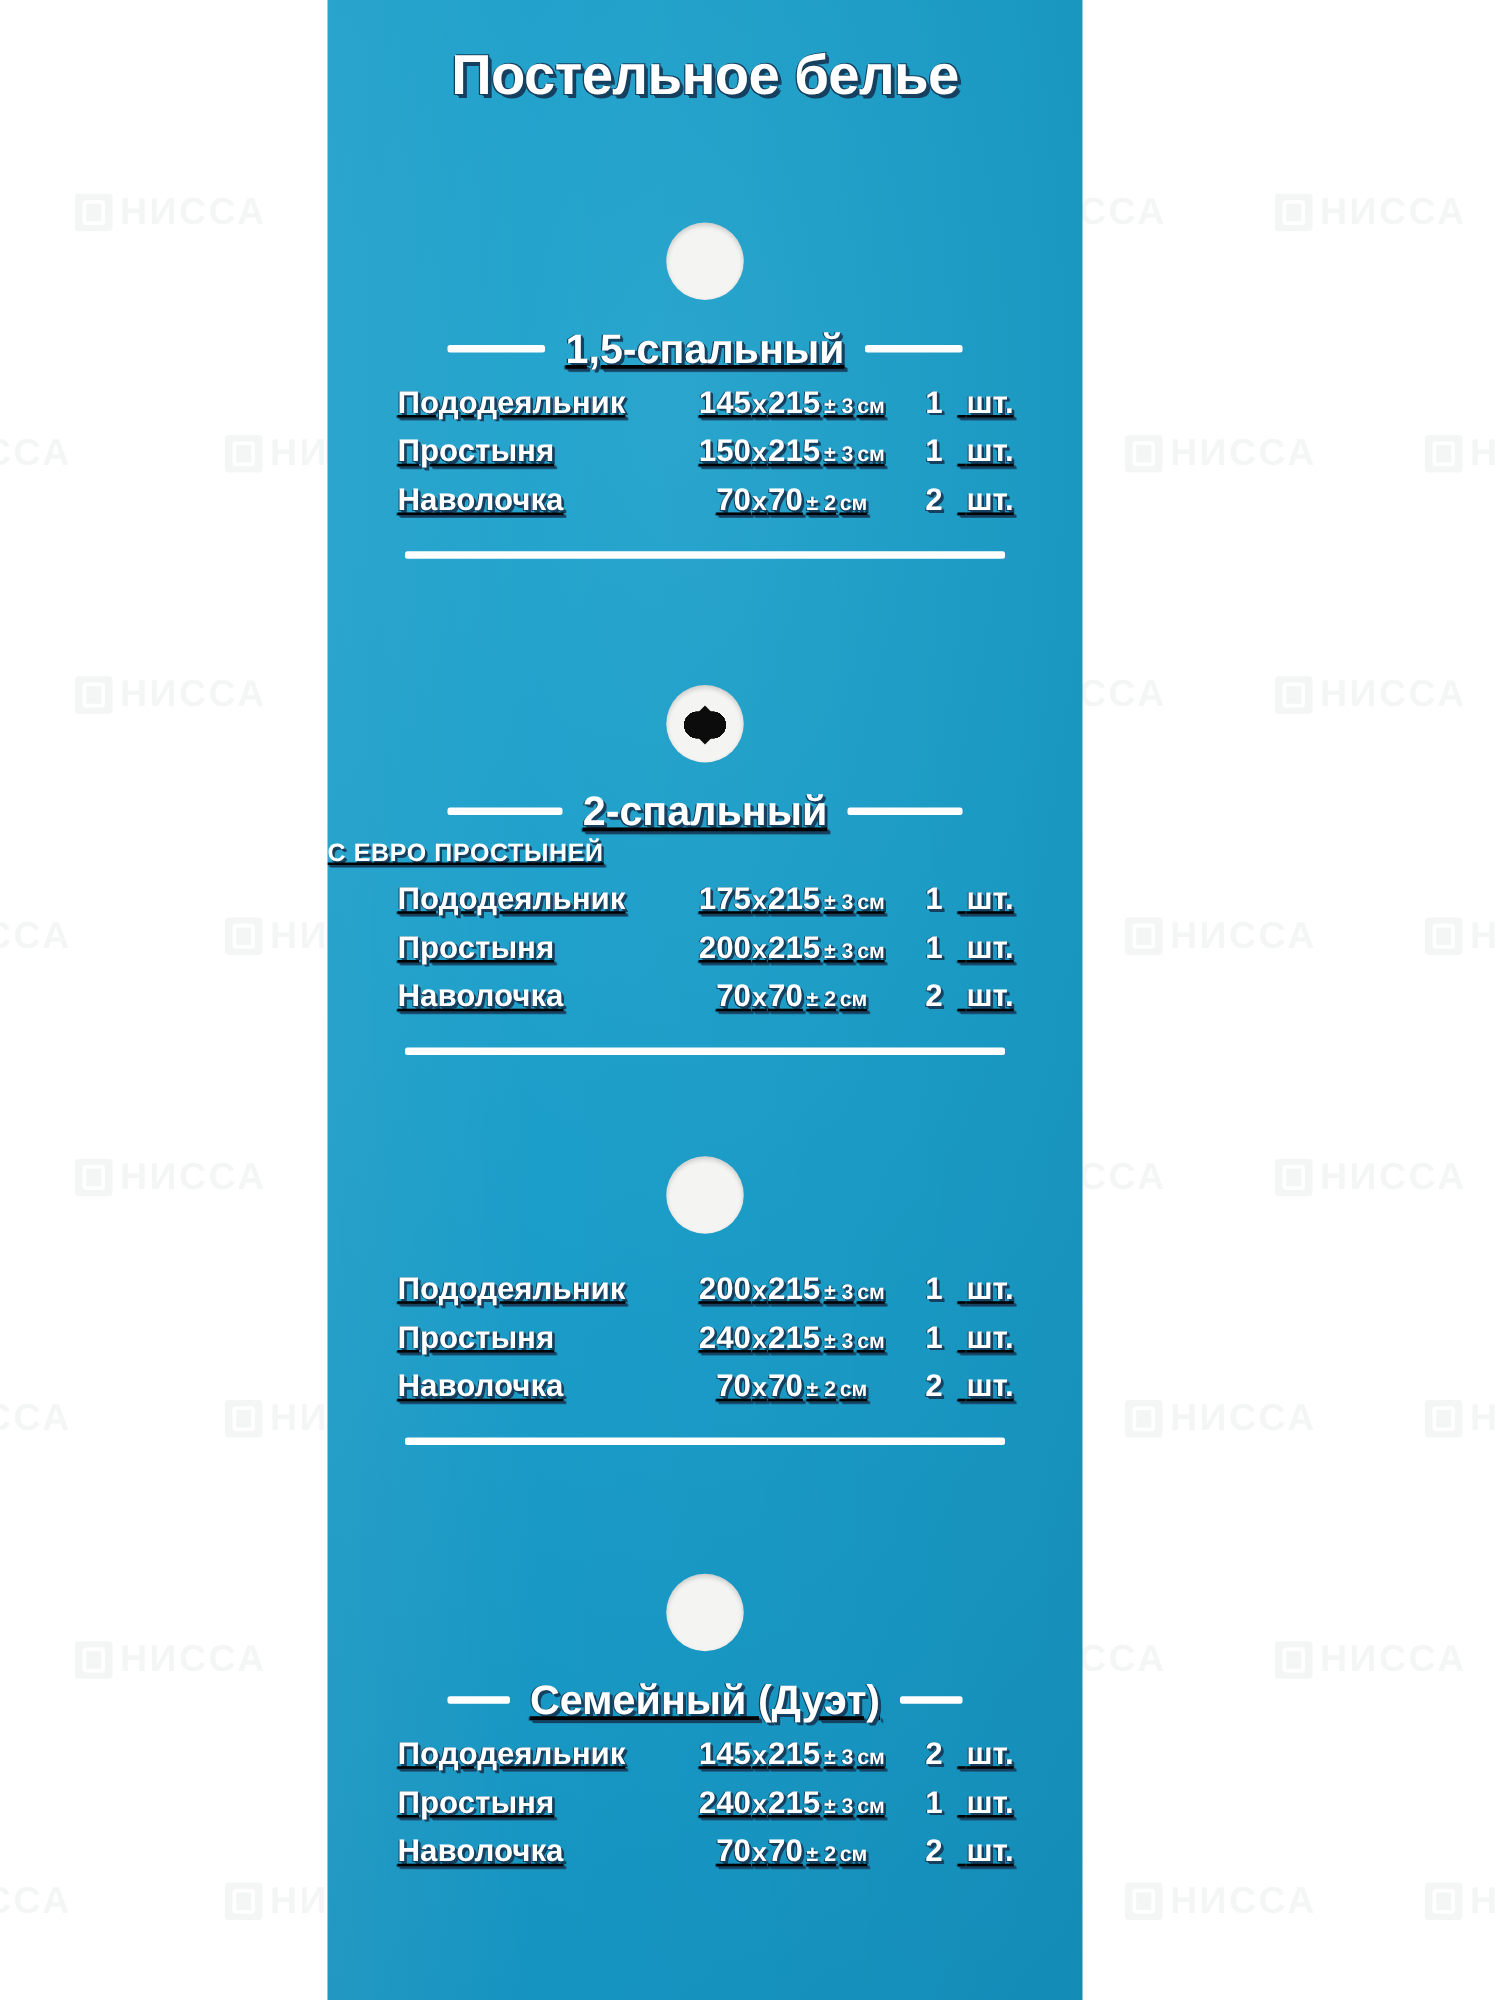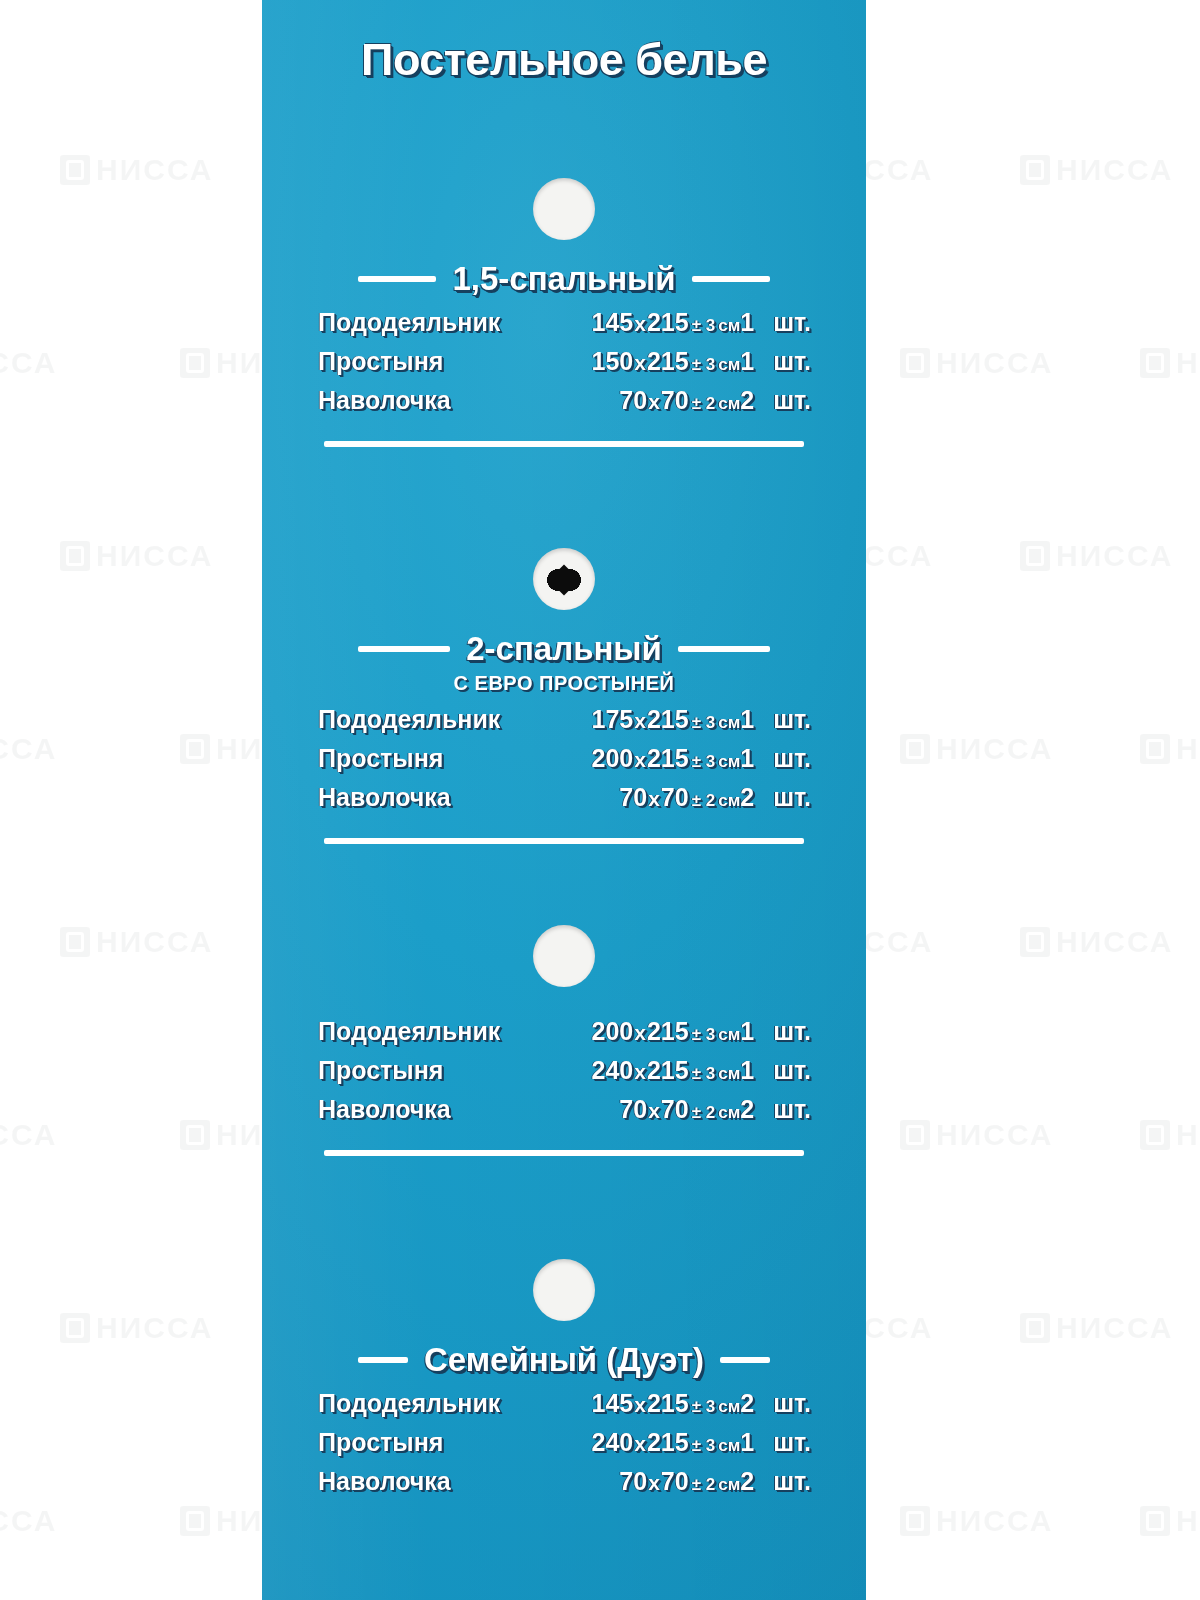--- a/index.html
+++ b/index.html
@@ -108,20 +108,21 @@
       3px 3px 0 #16405f,
       -1px 1px 0 #16405f,
       1px -1px 0 #16405f;
   }
 
   
   .section {
     position: absolute;
     left: 0;
     width: 100%;
+    text-decoration: underline;
   }
 
   .hole {
     position: absolute;
     left: 50%;
     transform: translateX(-50%);
     width: 62px;
     height: 62px;
     border-radius: 50%;
     background: #f4f4f2;
@@ -170,21 +171,21 @@
     font-family: "Liberation Sans", sans-serif;
     font-weight: bold;
     font-size: 33px;
     white-space: nowrap;
     text-shadow:
       1.5px 1.5px 0 #16405f,
       2.5px 2.5px 0 #16405f,
       -1px 0.5px 0 #16405f;
   }
   .sec-sub {
-    text-align: center;
+    text-align: left;
     color: #ffffff;
     font-family: "Liberation Sans", sans-serif;
     font-weight: bold;
     font-size: 20px;
     letter-spacing: 0.5px;
     margin-top: 4px;
     text-shadow:
       1.2px 1.2px 0 #16405f,
       2px 2px 0 #16405f;
   }
@@ -206,21 +207,21 @@
       -0.8px 0.4px 0 #16405f;
   }
   .row .item {
     width: 210px;
     font-size: 25px;
     white-space: nowrap;
   }
   .row .dims {
     width: 215px;
     font-size: 25px;
-    text-align: right;
+    text-align: center;
     white-space: nowrap;
   }
   .row .dims .x {
     font-size: 21px;
     padding: 0 1px;
   }
   .row .tol {
     font-size: 17px;
     padding-left: 3px;
   }

